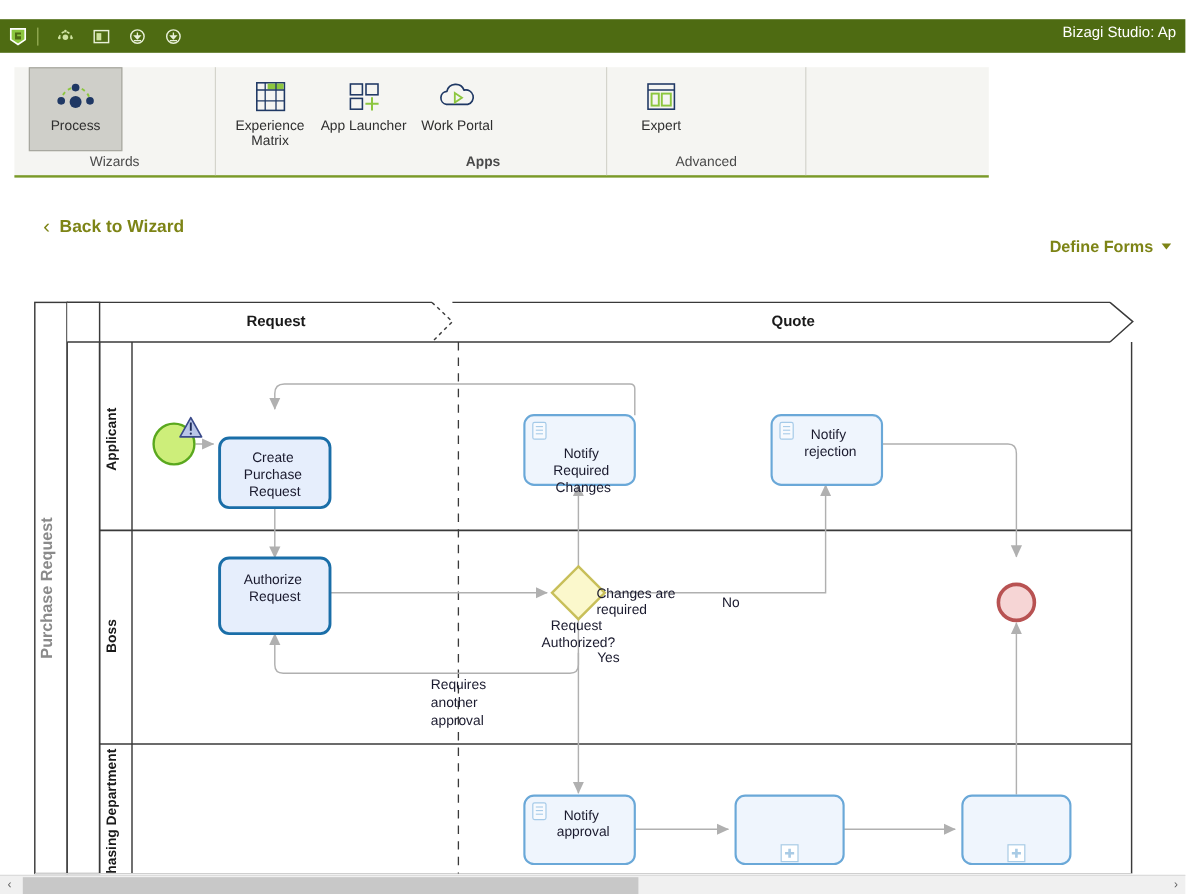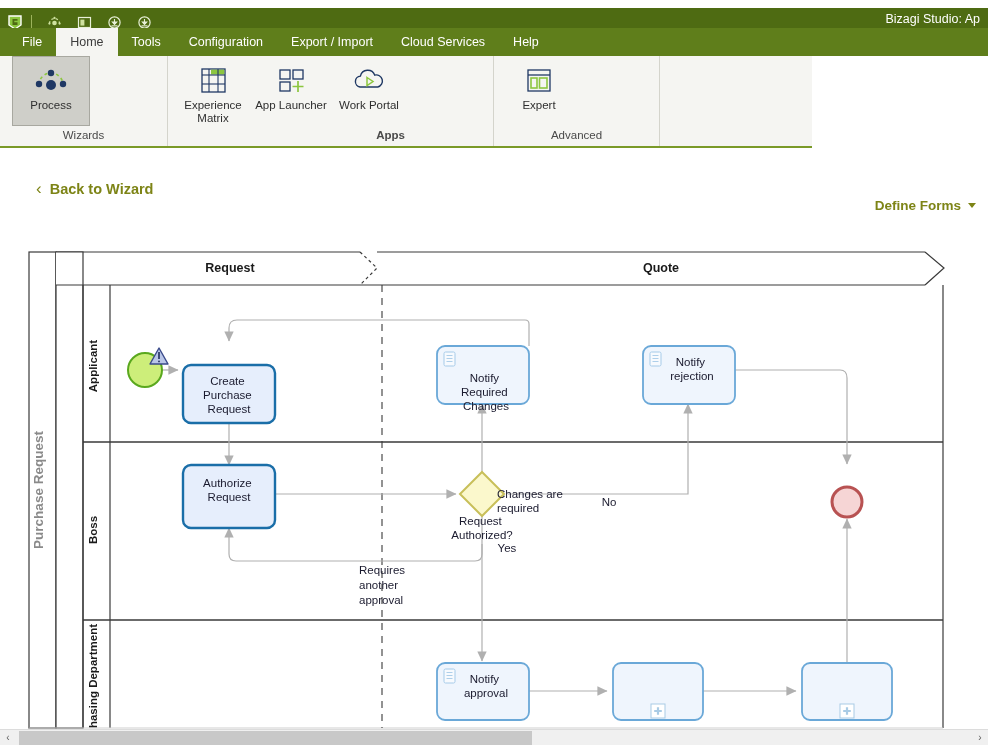--- a/index.html
+++ b/index.html
@@ -7,21 +7,21 @@
     margin: 0; padding: 0;
     width: 988px; height: 745px;
     overflow: hidden;
     font-family: "Liberation Sans", sans-serif;
     background: #ffffff;
   }
   #app { position: relative; width: 988px; height: 745px; }
 
   
   .titlebar {
-    position: absolute; left:0; top:8px; width:988px; height:28px;
+    position: absolute; left:0; top:16px; width:988px; height:28px;
     background:#4e6b12;
     display:flex; align-items:center;
   }
   .qa-logo {
     width: 26px; height: 26px; margin-left: 2px;
     display:flex; align-items:center; justify-content:center;
   }
   .qa-sep { width:1px; height:15px; background:#9db35c; margin: 0 7px 0 3px; }
   .qa-btn {
     width: 30px; height: 26px;
@@ -40,21 +40,21 @@
   }
   .menubar .tabs { display:flex; height:28px; padding-left: 8px; }
   .mtab {
     height:28px; line-height:28px; padding: 0 14px;
     color:#ffffff; font-size:12.5px; cursor:pointer; white-space:nowrap;
   }
   .mtab.active { background:#f5f5f2; color:#3c3c3c; }
 
   
   .ribbon {
-    position:absolute; left:0; top:56px; width:812px; height:92px;
+    position:absolute; left:12px; top:56px; width:812px; height:92px;
     background:#f5f5f2; border-bottom:2px solid #7a9a28;
     display:flex;
     justify-content:space-between;
   }
   .rgroup {
     position:relative; height:90px;
     display:flex; flex-direction:column; justify-content:flex-start;
     border-right:1px solid #d4d4cc;
     padding: 0 6px;
   }
@@ -163,31 +163,20 @@
       <svg width="17" height="17" viewBox="0 0 17 17">
         <circle cx="8.5" cy="8.5" r="5.6" fill="none" stroke="#e8f0d8" stroke-width="1.2"></circle>
         <path d="M8.5 5 v5 M6.3 8 L8.5 10.4 L10.7 8 Z" fill="#e8f0d8" stroke="#e8f0d8" stroke-width="1.1"></path>
         <rect x="5.5" y="11.3" width="6" height="1.1" fill="#e8f0d8"></rect>
       </svg>
     </div>
 
     <div class="app-title" style="right:8px;">Bizagi Studio: Ap</div>
   </div>
 
-  <div class="menubar">
-    <div class="tabs">
-      <div class="mtab">File</div>
-      <div class="mtab active">Home</div>
-      <div class="mtab">Tools</div>
-      <div class="mtab">Configuration</div>
-      <div class="mtab">Export / Import</div>
-      <div class="mtab">Cloud Services</div>
-      <div class="mtab">Help</div>
-    </div>
-  </div>
 
   <div class="ribbon">
 
     <div class="rgroup" style="width:168px;">
       <div class="items">
         <div class="rbtn sel" style="margin-left:6px;">
           <div class="ico">
             <svg width="40" height="32" viewBox="0 0 40 32">
               <path d="M8 20 A11 11 0 0 1 32 20" fill="none" stroke="#8cc63f" stroke-width="1.6" stroke-dasharray="3 3"></path>
               <circle cx="20" cy="20" r="5" fill="#1f3864"></circle>

